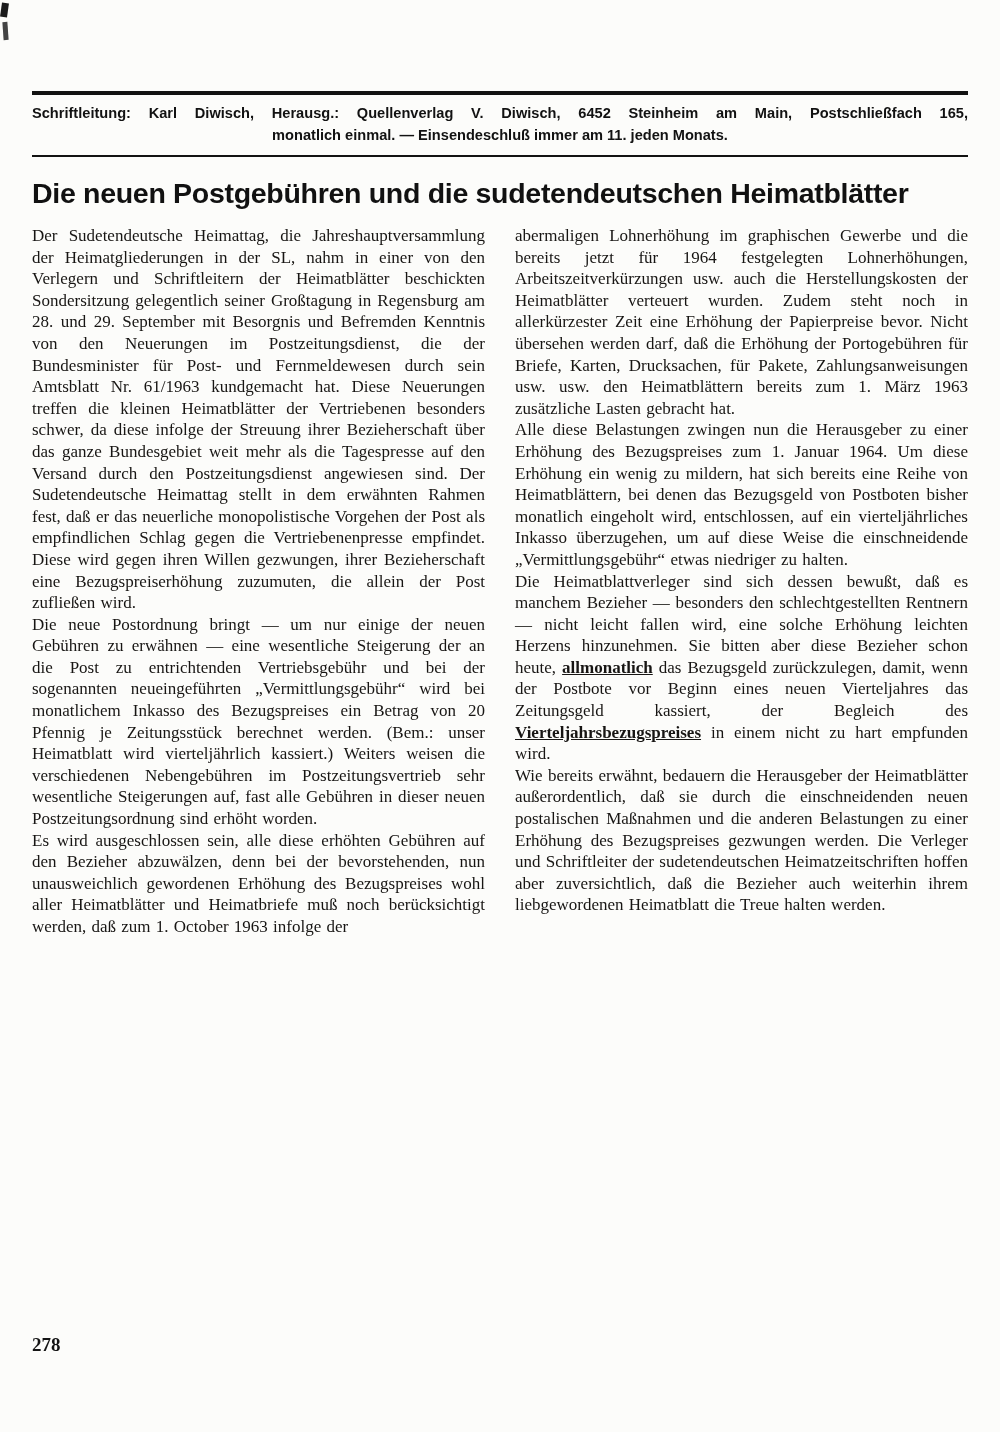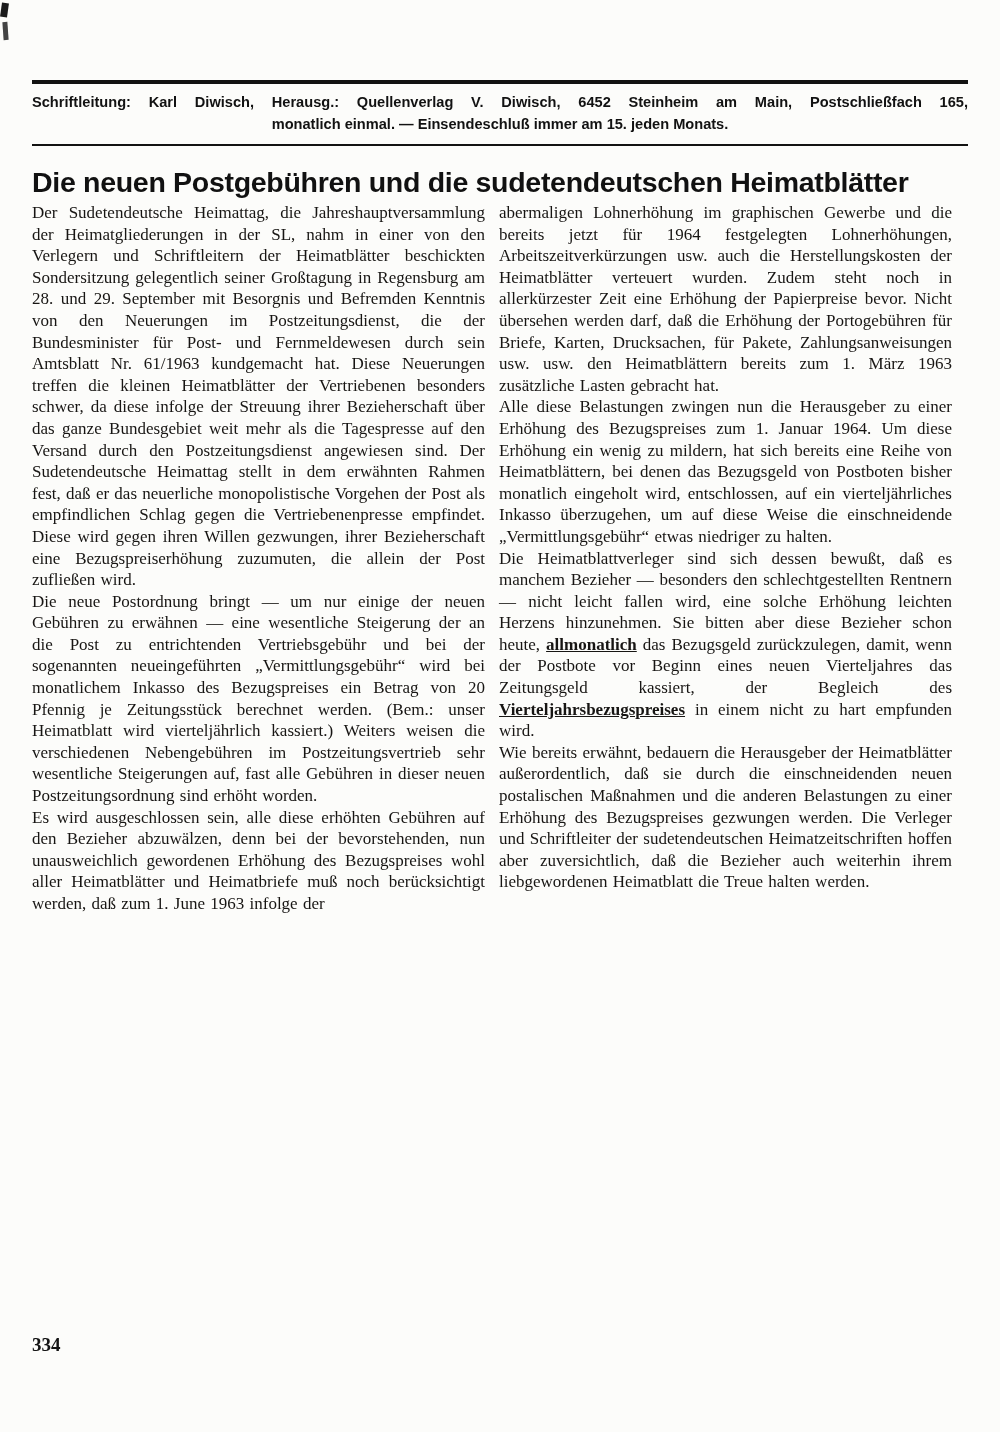--- a/index.html
+++ b/index.html
@@ -8,21 +8,21 @@
     background: #f4f4f1;
     font-family: "Liberation Serif", serif;
   }
   .page {
     position: relative;
     width: 1000px;
     height: 1432px;
     box-sizing: border-box;
     background: #fcfcfa;
     color: #171513;
-    padding: 0 32px;
+    padding: 11px 32px;
     overflow: hidden;
   }
   .scan-artifact-1 {
     position: absolute;
     left: 1px; top: 3px;
     width: 7px; height: 14px;
     background: #1b1b1b;
     transform: rotate(8deg);
   }
   .scan-artifact-2 {
@@ -68,22 +68,22 @@
     text-align: left;
   }
   .subtitle {
     margin-top: 10px;
     text-align: center;
     font-size: 17.5px;
     color: #1a1816;
   }
   .columns {
     display: flex;
-    gap: 14px;
-    margin-top: 3px;
+    gap: 30px;
+    margin-top: 15px;
   }
   .column {
     width: 453px;
     font-size: 17px;
     line-height: 21.6px;
     text-align: justify;
     hyphens: auto;
     -webkit-hyphens: auto;
     word-spacing: 1px;
     color: #171513;
@@ -105,37 +105,37 @@
 
 <div class="page">
 
   <div class="scan-artifact-1"></div>
   <div class="scan-artifact-2"></div>
 
   <div class="rule-top"></div>
 
   <div class="masthead">
       <div class="masthead-line">Schriftleitung: Karl Diwisch, Herausg.: Quellenverlag V. Diwisch, 6452 Steinheim am Main, Postschließfach 165,</div>
-      <div class="masthead-line last">monatlich einmal. — Einsendeschluß immer am 15. jeden Monats.</div>
+      <div class="masthead-line last">monatlich einmal. — Einsendeschluß immer am 11. jeden Monats.</div>
     </div>
 
   <div class="rule-bottom"></div>
 
   <h1 class="headline">Die neuen Postgebühren und die sudetendeutschen Heimatblätter</h1>
 
 
   <div class="columns">
     <div class="column">
         <p><span>Der Sudetendeutsche Heimattag, die Jahreshauptversammlung der Heimatgliederungen in der SL, nahm in einer von den Verlegern und Schriftleitern der Heimatblätter beschickten Sondersitzung gelegentlich seiner Großtagung in Regensburg am 28. und 29. September mit Besorgnis und Befremden Kenntnis von den Neuerungen im Postzeitungsdienst, die der Bundesminister für Post- und Fernmeldewesen durch sein Amtsblatt Nr. 61/1963 kundgemacht hat. Diese Neuerungen treffen die kleinen Heimatblätter der Vertriebenen besonders schwer, da diese infolge der Streuung ihrer Bezieherschaft über das ganze Bundesgebiet weit mehr als die Tagespresse auf den Versand durch den Postzeitungsdienst angewiesen sind. Der Sudetendeutsche Heimattag stellt in dem erwähnten Rahmen fest, daß er das neuerliche monopolistische Vorgehen der Post als empfindlichen Schlag gegen die Vertriebenenpresse empfindet. Diese wird gegen ihren Willen gezwungen, ihrer Bezieherschaft eine Bezugspreiserhöhung zuzumuten, die allein der Post zufließen wird.</span></p>
         <p><span>Die neue Postordnung bringt — um nur einige der neuen Gebühren zu erwähnen — eine wesentliche Steigerung der an die Post zu entrichtenden Vertriebsgebühr und bei der sogenannten neueingeführten „Vermittlungsgebühr“ wird bei monatlichem Inkasso des Bezugspreises ein Betrag von 20 Pfennig je Zeitungsstück berechnet werden. (Bem.: unser Heimatblatt wird vierteljährlich kassiert.) Weiters weisen die verschiedenen Nebengebühren im Postzeitungsvertrieb sehr wesentliche Steigerungen auf, fast alle Gebühren in dieser neuen Postzeitungsordnung sind erhöht worden.</span></p>
-        <p><span>Es wird ausgeschlossen sein, alle diese erhöhten Gebühren auf den Bezieher abzuwälzen, denn bei der bevorstehenden, nun unausweichlich gewordenen Erhöhung des Bezugspreises wohl aller Heimatblätter und Heimatbriefe muß noch berücksichtigt werden, daß zum 1. June 1963 infolge der</span></p>
+        <p><span>Es wird ausgeschlossen sein, alle diese erhöhten Gebühren auf den Bezieher abzuwälzen, denn bei der bevorstehenden, nun unausweichlich gewordenen Erhöhung des Bezugspreises wohl aller Heimatblätter und Heimatbriefe muß noch berücksichtigt werden, daß zum 1. October 1963 infolge der</span></p>
       </div>
     <div class="column">
         <p><span>abermaligen Lohnerhöhung im graphischen Gewerbe und die bereits jetzt für 1964 festgelegten Lohnerhöhungen, Arbeitszeitverkürzungen usw. auch die Herstellungskosten der Heimatblätter verteuert wurden. Zudem steht noch in allerkürzester Zeit eine Erhöhung der Papierpreise bevor. Nicht übersehen werden darf, daß die Erhöhung der Portogebühren für Briefe, Karten, Drucksachen, für Pakete, Zahlungsanweisungen usw. usw. den Heimatblättern bereits zum 1. März 1963 zusätzliche Lasten gebracht hat.</span></p>
         <p><span>Alle diese Belastungen zwingen nun die Herausgeber zu einer Erhöhung des Bezugspreises zum 1. Januar 1964. Um diese Erhöhung ein wenig zu mildern, hat sich bereits eine Reihe von Heimatblättern, bei denen das Bezugsgeld von Postboten bisher monatlich eingeholt wird, entschlossen, auf ein vierteljährliches Inkasso überzugehen, um auf diese Weise die einschneidende „Vermittlungsgebühr“ etwas niedriger zu halten.</span></p>
         <p><span>Die Heimatblattverleger sind sich dessen bewußt, daß es manchem Bezieher — besonders den schlechtgestellten Rentnern — nicht leicht fallen wird, eine solche Erhöhung leichten Herzens hinzunehmen. Sie bitten aber diese Bezieher schon heute, </span><b>allmonatlich</b><span> das Bezugsgeld zurückzulegen, damit, wenn der Postbote vor Beginn eines neuen Vierteljahres das Zeitungsgeld kassiert, der Begleich des </span><b>Vierteljahrsbezugspreises</b><span> in einem nicht zu hart empfunden wird.</span></p>
         <p><span>Wie bereits erwähnt, bedauern die Herausgeber der Heimatblätter außerordentlich, daß sie durch die einschneidenden neuen postalischen Maßnahmen und die anderen Belastungen zu einer Erhöhung des Bezugspreises gezwungen werden. Die Verleger und Schriftleiter der sudetendeutschen Heimatzeitschriften hoffen aber zuversichtlich, daß die Bezieher auch weiterhin ihrem liebgewordenen Heimatblatt die Treue halten werden.</span></p>
       </div>
   </div>
 
-  <div class="page-number">334</div>
+  <div class="page-number">278</div>
 
 </div>
 
 </body></html>

